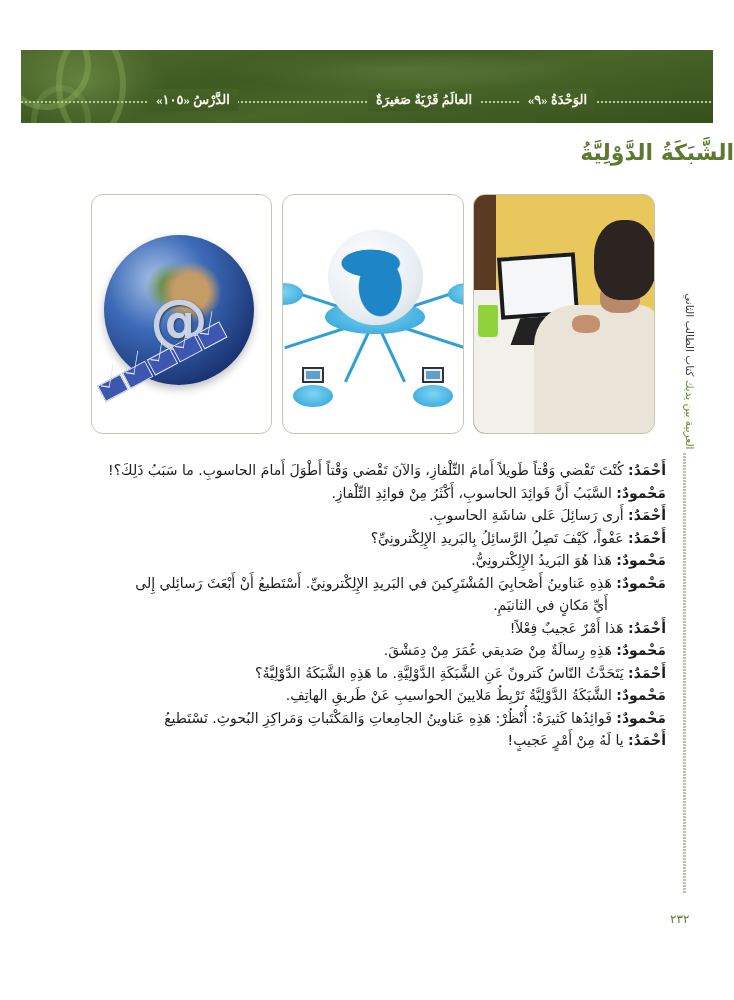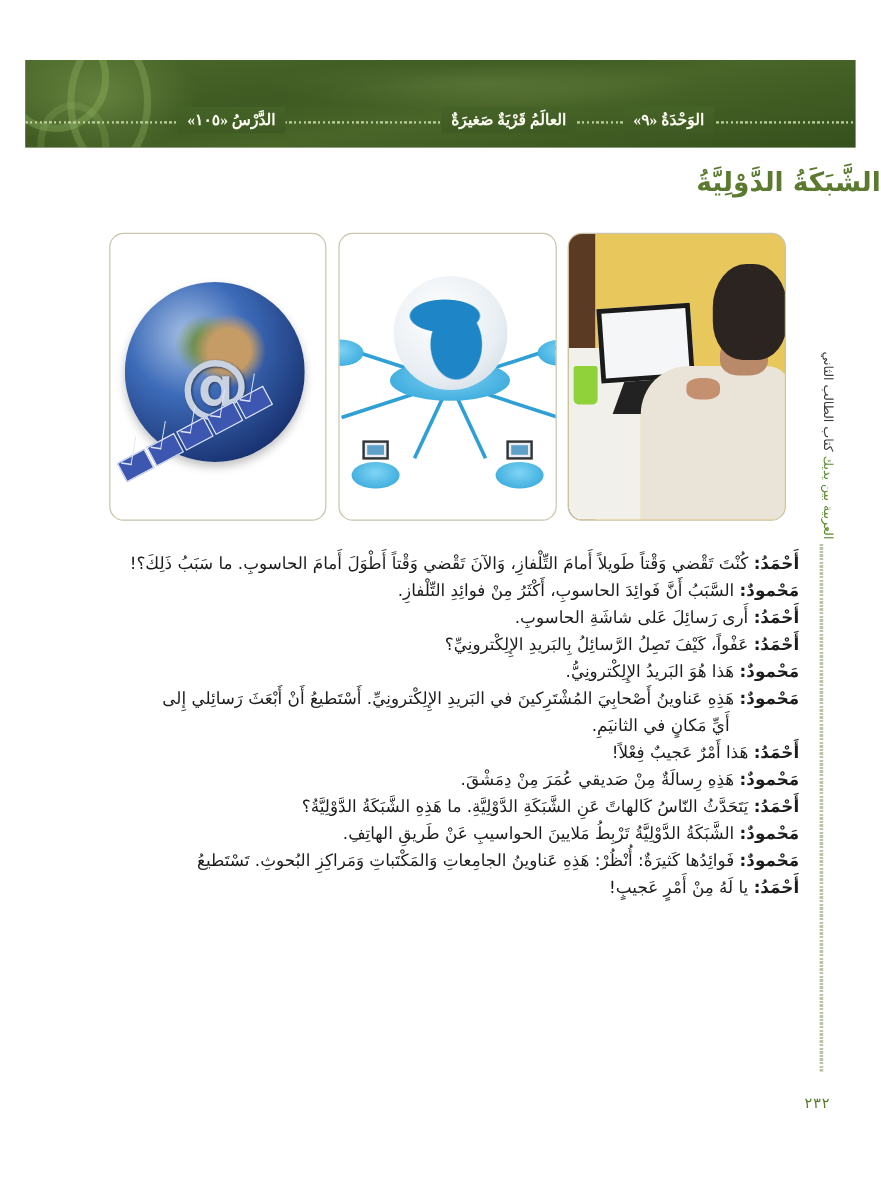--- a/index.html
+++ b/index.html
@@ -142,21 +142,21 @@
       font-family: "DejaVu Sans", sans-serif; font-size: 14px; line-height: 22.5px;
       color: #1c1c1c; text-align: right;
     }
     .line { display: block; }
     .line .speaker { font-weight: bold; }
     .line .hang { padding-right: 58px; display: block; }
 
     
     .page-num {
       position: absolute; left: 670px; top: 912px; color: #5b7a30;
-      font-family: Liberation Mono, monospace; font-size: 12px; direction: rtl;
+      font-family: Liberation Serif, serif; font-size: 12px; direction: rtl;
     }
   </style>
 </head>
 <body>
 
 <div class="banner">
   <div class="swirl s1"></div>
   <div class="swirl s2"></div>
   <div class="swirl s3"></div>
   <div class="dotline"></div>
@@ -216,19 +216,19 @@
 
 <div class="dialogue">
   <p class="line"><span class="speaker">أَحْمَدُ:</span><span> كُنْتَ  تَقْضي وَقْتاً طَويلاً أَمامَ التِّلْفازِ، وَالآنَ تَقْضي وَقْتاً أَطْوَلَ أَمامَ الحاسوبِ. ما سَبَبُ ذَلِكَ؟!</span></p>
   <p class="line"><span class="speaker">مَحْمودٌ:</span><span> السَّبَبُ أَنَّ فَوائِدَ الحاسوبِ، أَكْثَرُ مِنْ فوائِدِ التِّلْفازِ.</span></p>
   <p class="line"><span class="speaker">أَحْمَدُ:</span><span> أَرى رَسائِلَ عَلى شاشَةِ الحاسوبِ.</span></p>
   <p class="line"><span class="speaker">أَحْمَدُ:</span><span> عَفْواً، كَيْفَ تَصِلُ الرَّسائِلُ بِالبَريدِ الإِلِكْترونِيِّ؟</span></p>
   <p class="line"><span class="speaker">مَحْمودٌ:</span><span> هَذا هُوَ البَريدُ الإِلِكْترونِيُّ.</span></p>
   <p class="line"><span class="speaker">مَحْمودٌ:</span><span> هَذِهِ عَناوينُ أَصْحابِيَ المُشْتَرِكينَ في البَريدِ الإِلِكْترونِيِّ. أَسْتَطيعُ أَنْ أَبْعَثَ رَسائِلي إِلى</span><span class="hang">أَيِّ مَكانٍ في الثانيَمِ.</span></p>
   <p class="line"><span class="speaker">أَحْمَدُ:</span><span> هَذا أَمْرٌ عَجيبٌ فِعْلاً!</span></p>
   <p class="line"><span class="speaker">مَحْمودٌ:</span><span> هَذِهِ رِسالَةٌ مِنْ صَديقي عُمَرَ مِنْ دِمَشْقَ.</span></p>
-  <p class="line"><span class="speaker">أَحْمَدُ:</span><span> يَتَحَدَّثُ النّاسُ كَالهاتً عَنِ الشَّبَكَةِ الدَّوْلِيَّةِ. ما هَذِهِ الشَّبَكَةُ الدَّوْلِيَّةُ؟</span></p>
+  <p class="line"><span class="speaker">أَحْمَدُ:</span><span> يَتَحَدَّثُ النّاسُ كَترونً عَنِ الشَّبَكَةِ الدَّوْلِيَّةِ. ما هَذِهِ الشَّبَكَةُ الدَّوْلِيَّةُ؟</span></p>
   <p class="line"><span class="speaker">مَحْمودٌ:</span><span> الشَّبَكَةُ الدَّوْلِيَّةُ تَرْبِطُ مَلايينَ الحواسيبِ عَنْ طَريقِ الهاتِفِ.</span></p>
   <p class="line"><span class="speaker">مَحْمودٌ:</span><span> فَوائِدُها كَثيرَةٌ: أُنْظُرْ: هَذِهِ عَناوينُ الجامِعاتِ وَالمَكْتَباتِ وَمَراكِزِ البُحوثِ. تَسْتَطيعُ</span></p>
   <p class="line"><span class="speaker">أَحْمَدُ:</span><span> يا لَهُ مِنْ أَمْرٍ عَجيبٍ!</span></p>
 </div>
 
 <div class="page-num">٢٣٢</div>
 
 </body></html>

